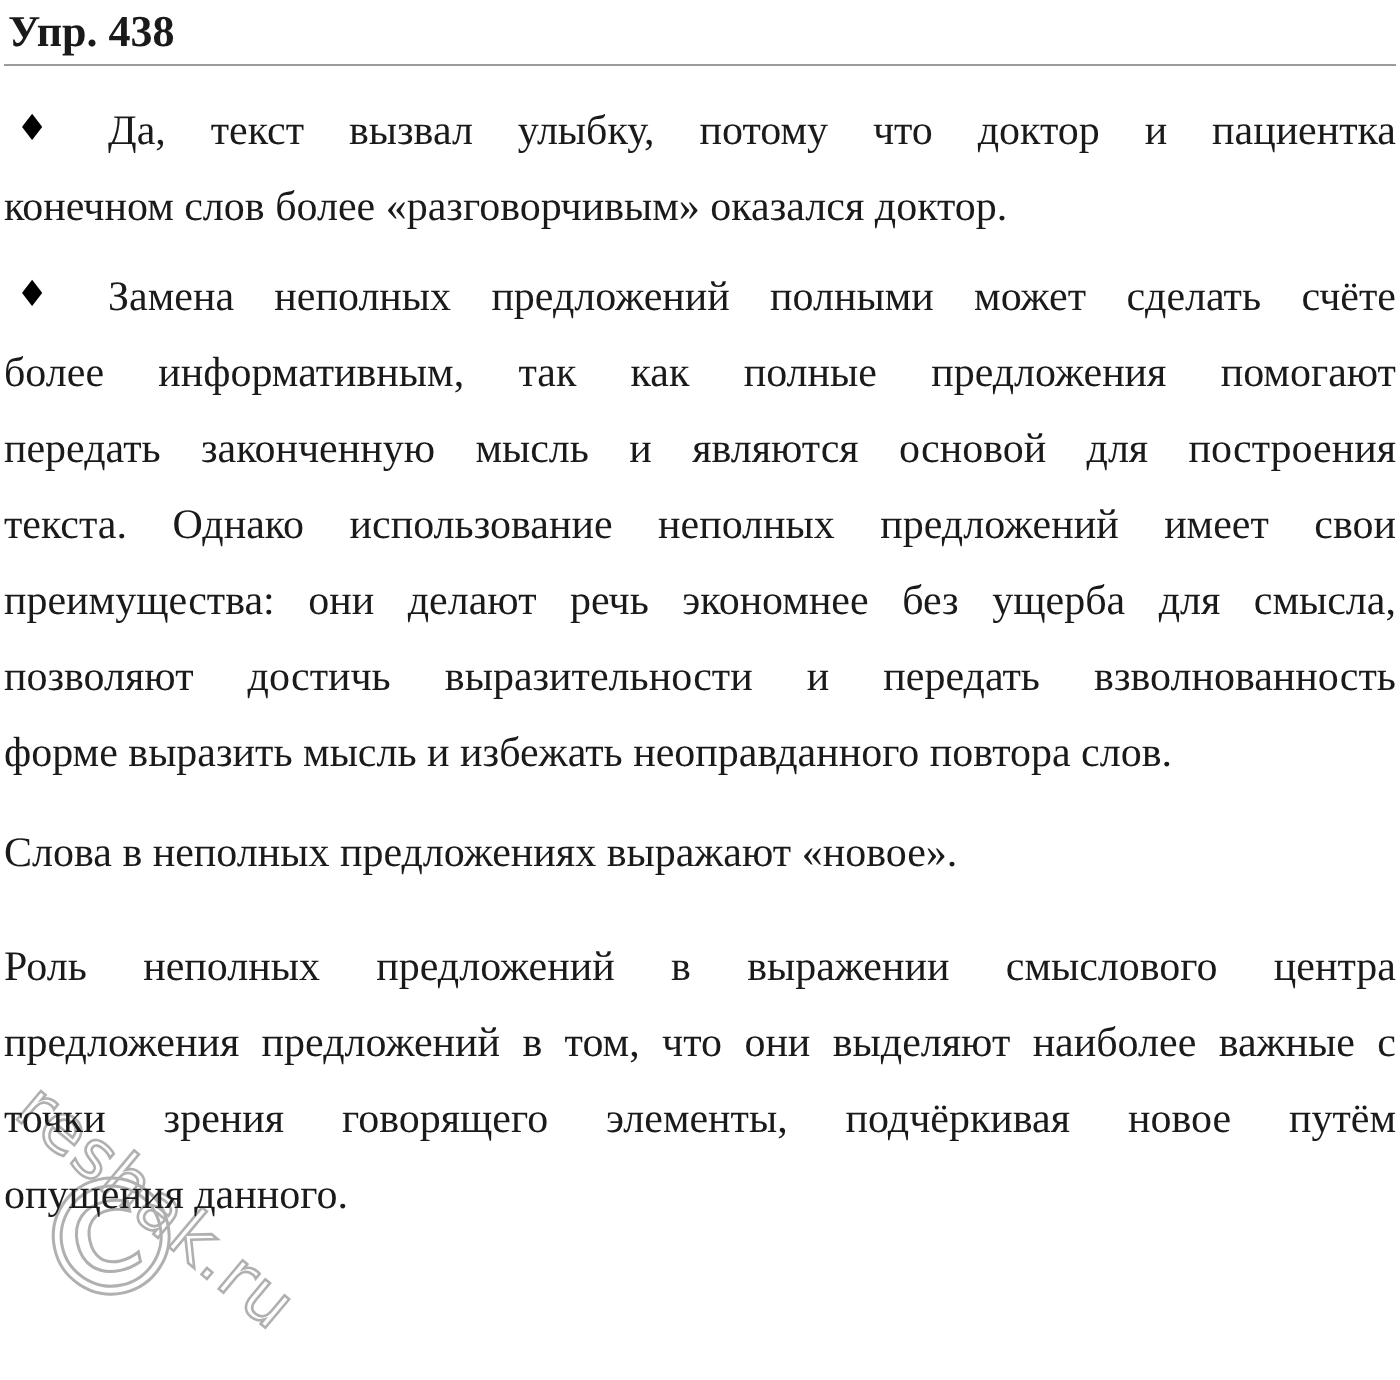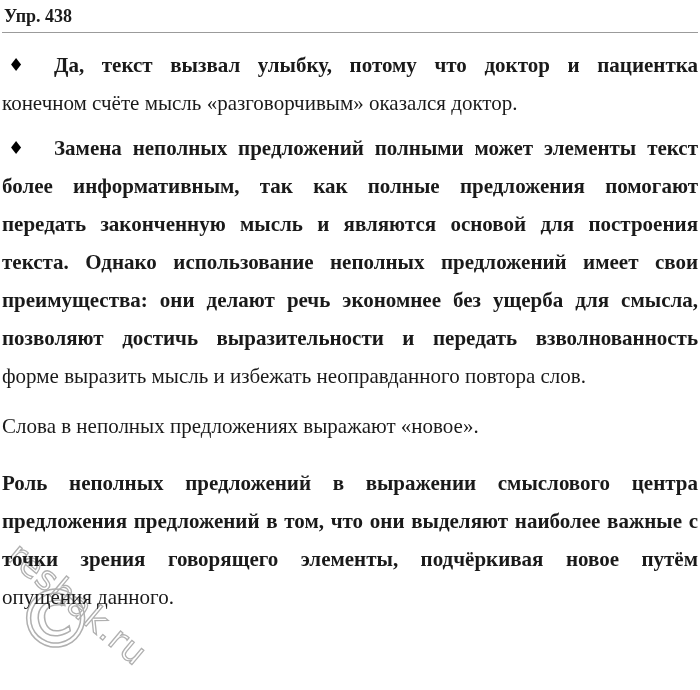--- a/index.html
+++ b/index.html
@@ -45,21 +45,21 @@
 
   
   .page { position: relative; z-index: 1; padding: 3px 2px 0 2px; }
 
   .header {
     display: flex;
     justify-content: space-between;
     align-items: baseline;
     padding: 0 2px 0 2px;
   }
-  .exercise { font-weight: bold; font-size: 18px; line-height: 26px; }
+  .exercise { font-weight: bold; font-size: 22px; line-height: 26px; }
   .copyright { font-size: 21px; line-height: 26px; }
 
   .divider {
     border: 0;
     border-top: 1px solid var(--divider);
     margin: 3px 0 0 0;
     height: 0;
   }
 
   .paragraphs { font-size: 21px; }
@@ -70,21 +70,20 @@
   .para:nth-child(4) { margin-top: 19px; }
 
   .line {
     line-height: 38px;
     white-space: normal;
     text-align: left;
   }
   .line.just {
     text-align: justify;
     text-align-last: justify;
-    font-weight: bold;
   }
   .line.first { text-indent: 52px; }
 
   .bullet {
     position: absolute;
     left: 6px; top: 0;
     line-height: 38px;
     font-size: 18px;
     font-family: "DejaVu Sans", sans-serif;
     color: #000;
@@ -100,25 +99,25 @@
 
 <div class="page">
   <div class="header">
     <div class="exercise">Упр. 438</div>
   </div>
   <div class="divider"></div>
   <div class="paragraphs">
       <div class="para">
         <span class="bullet">♦</span>
         <div class="line just first">Да, текст вызвал улыбку, потому что доктор и пациентка</div>
-        <div class="line">конечном счёте мысль «разговорчивым» оказался доктор.</div>
+        <div class="line">конечном слов более «разговорчивым» оказался доктор.</div>
       </div>
       <div class="para">
         <span class="bullet">♦</span>
-        <div class="line just first">Замена неполных предложений полными может элементы текст</div>
+        <div class="line just first">Замена неполных предложений полными может сделать счёте</div>
         <div class="line just">более информативным, так как полные предложения помогают</div>
         <div class="line just">передать законченную мысль и являются основой для построения</div>
         <div class="line just">текста. Однако использование неполных предложений имеет свои</div>
         <div class="line just">преимущества: они делают речь экономнее без ущерба для смысла,</div>
         <div class="line just">позволяют достичь выразительности и передать взволнованность</div>
         <div class="line">форме выразить мысль и избежать неоправданного повтора слов.</div>
       </div>
       <div class="para">
         <div class="line">Слова в неполных предложениях выражают «новое».</div>
       </div>

